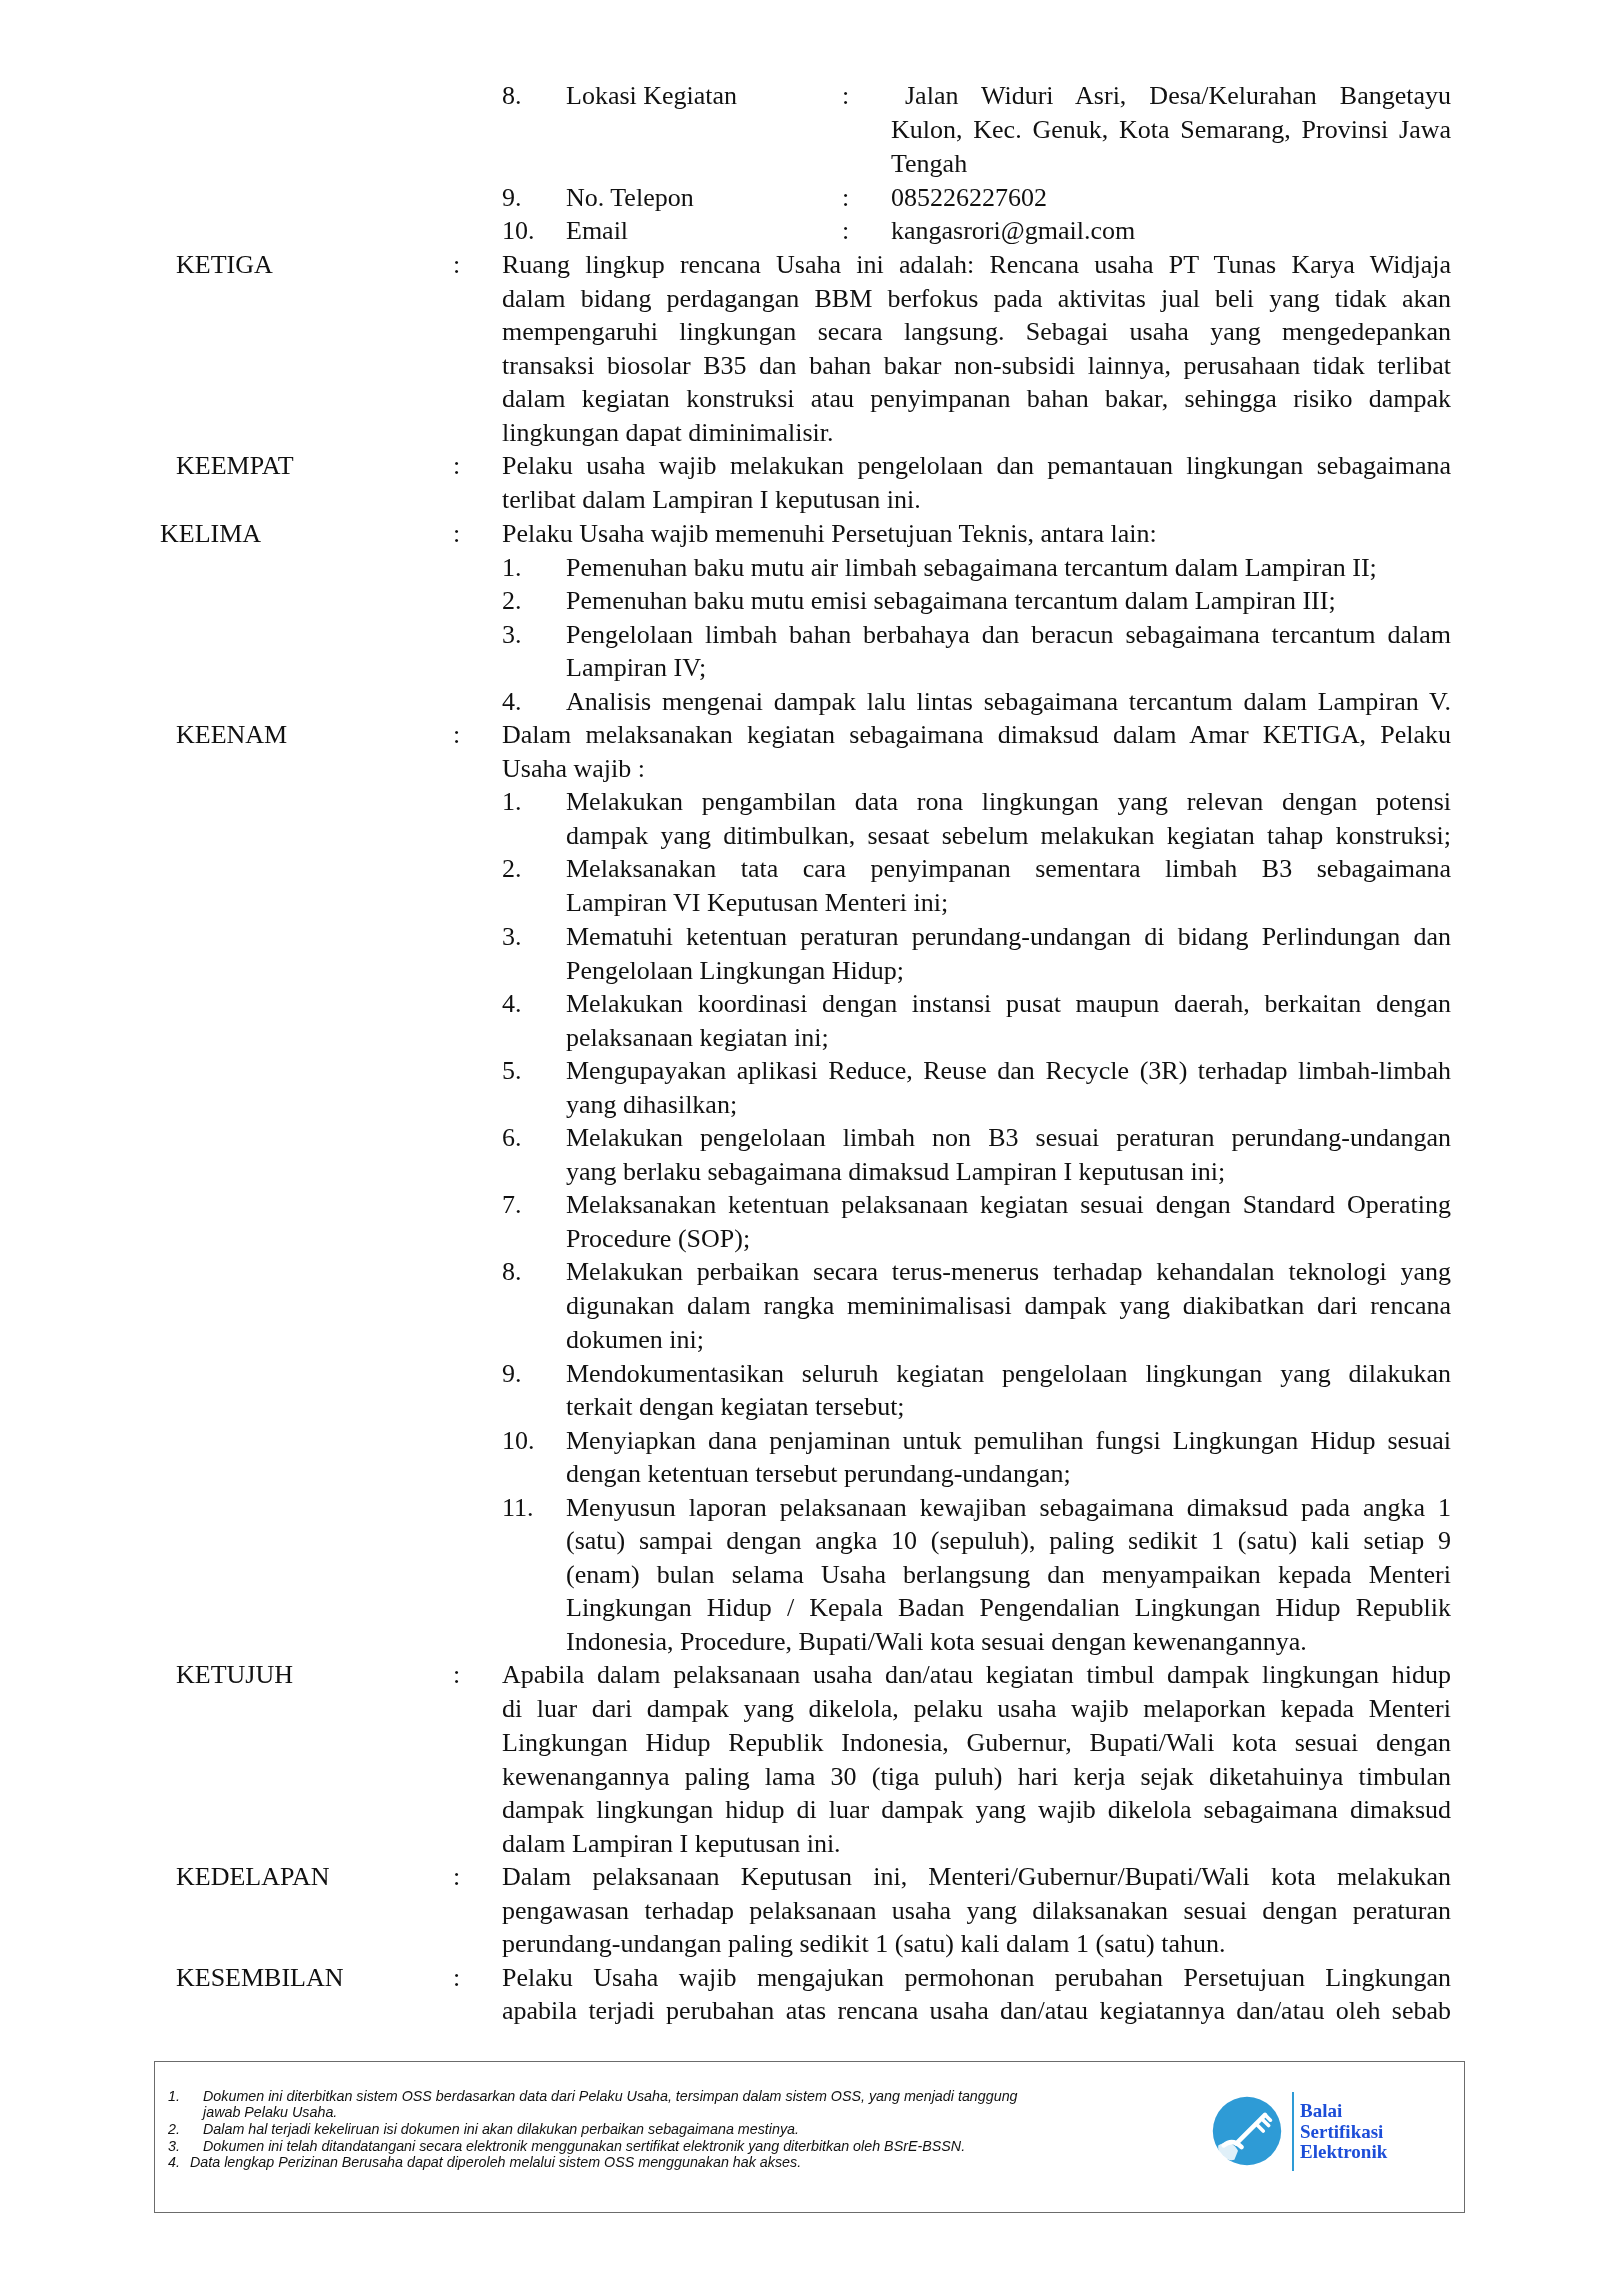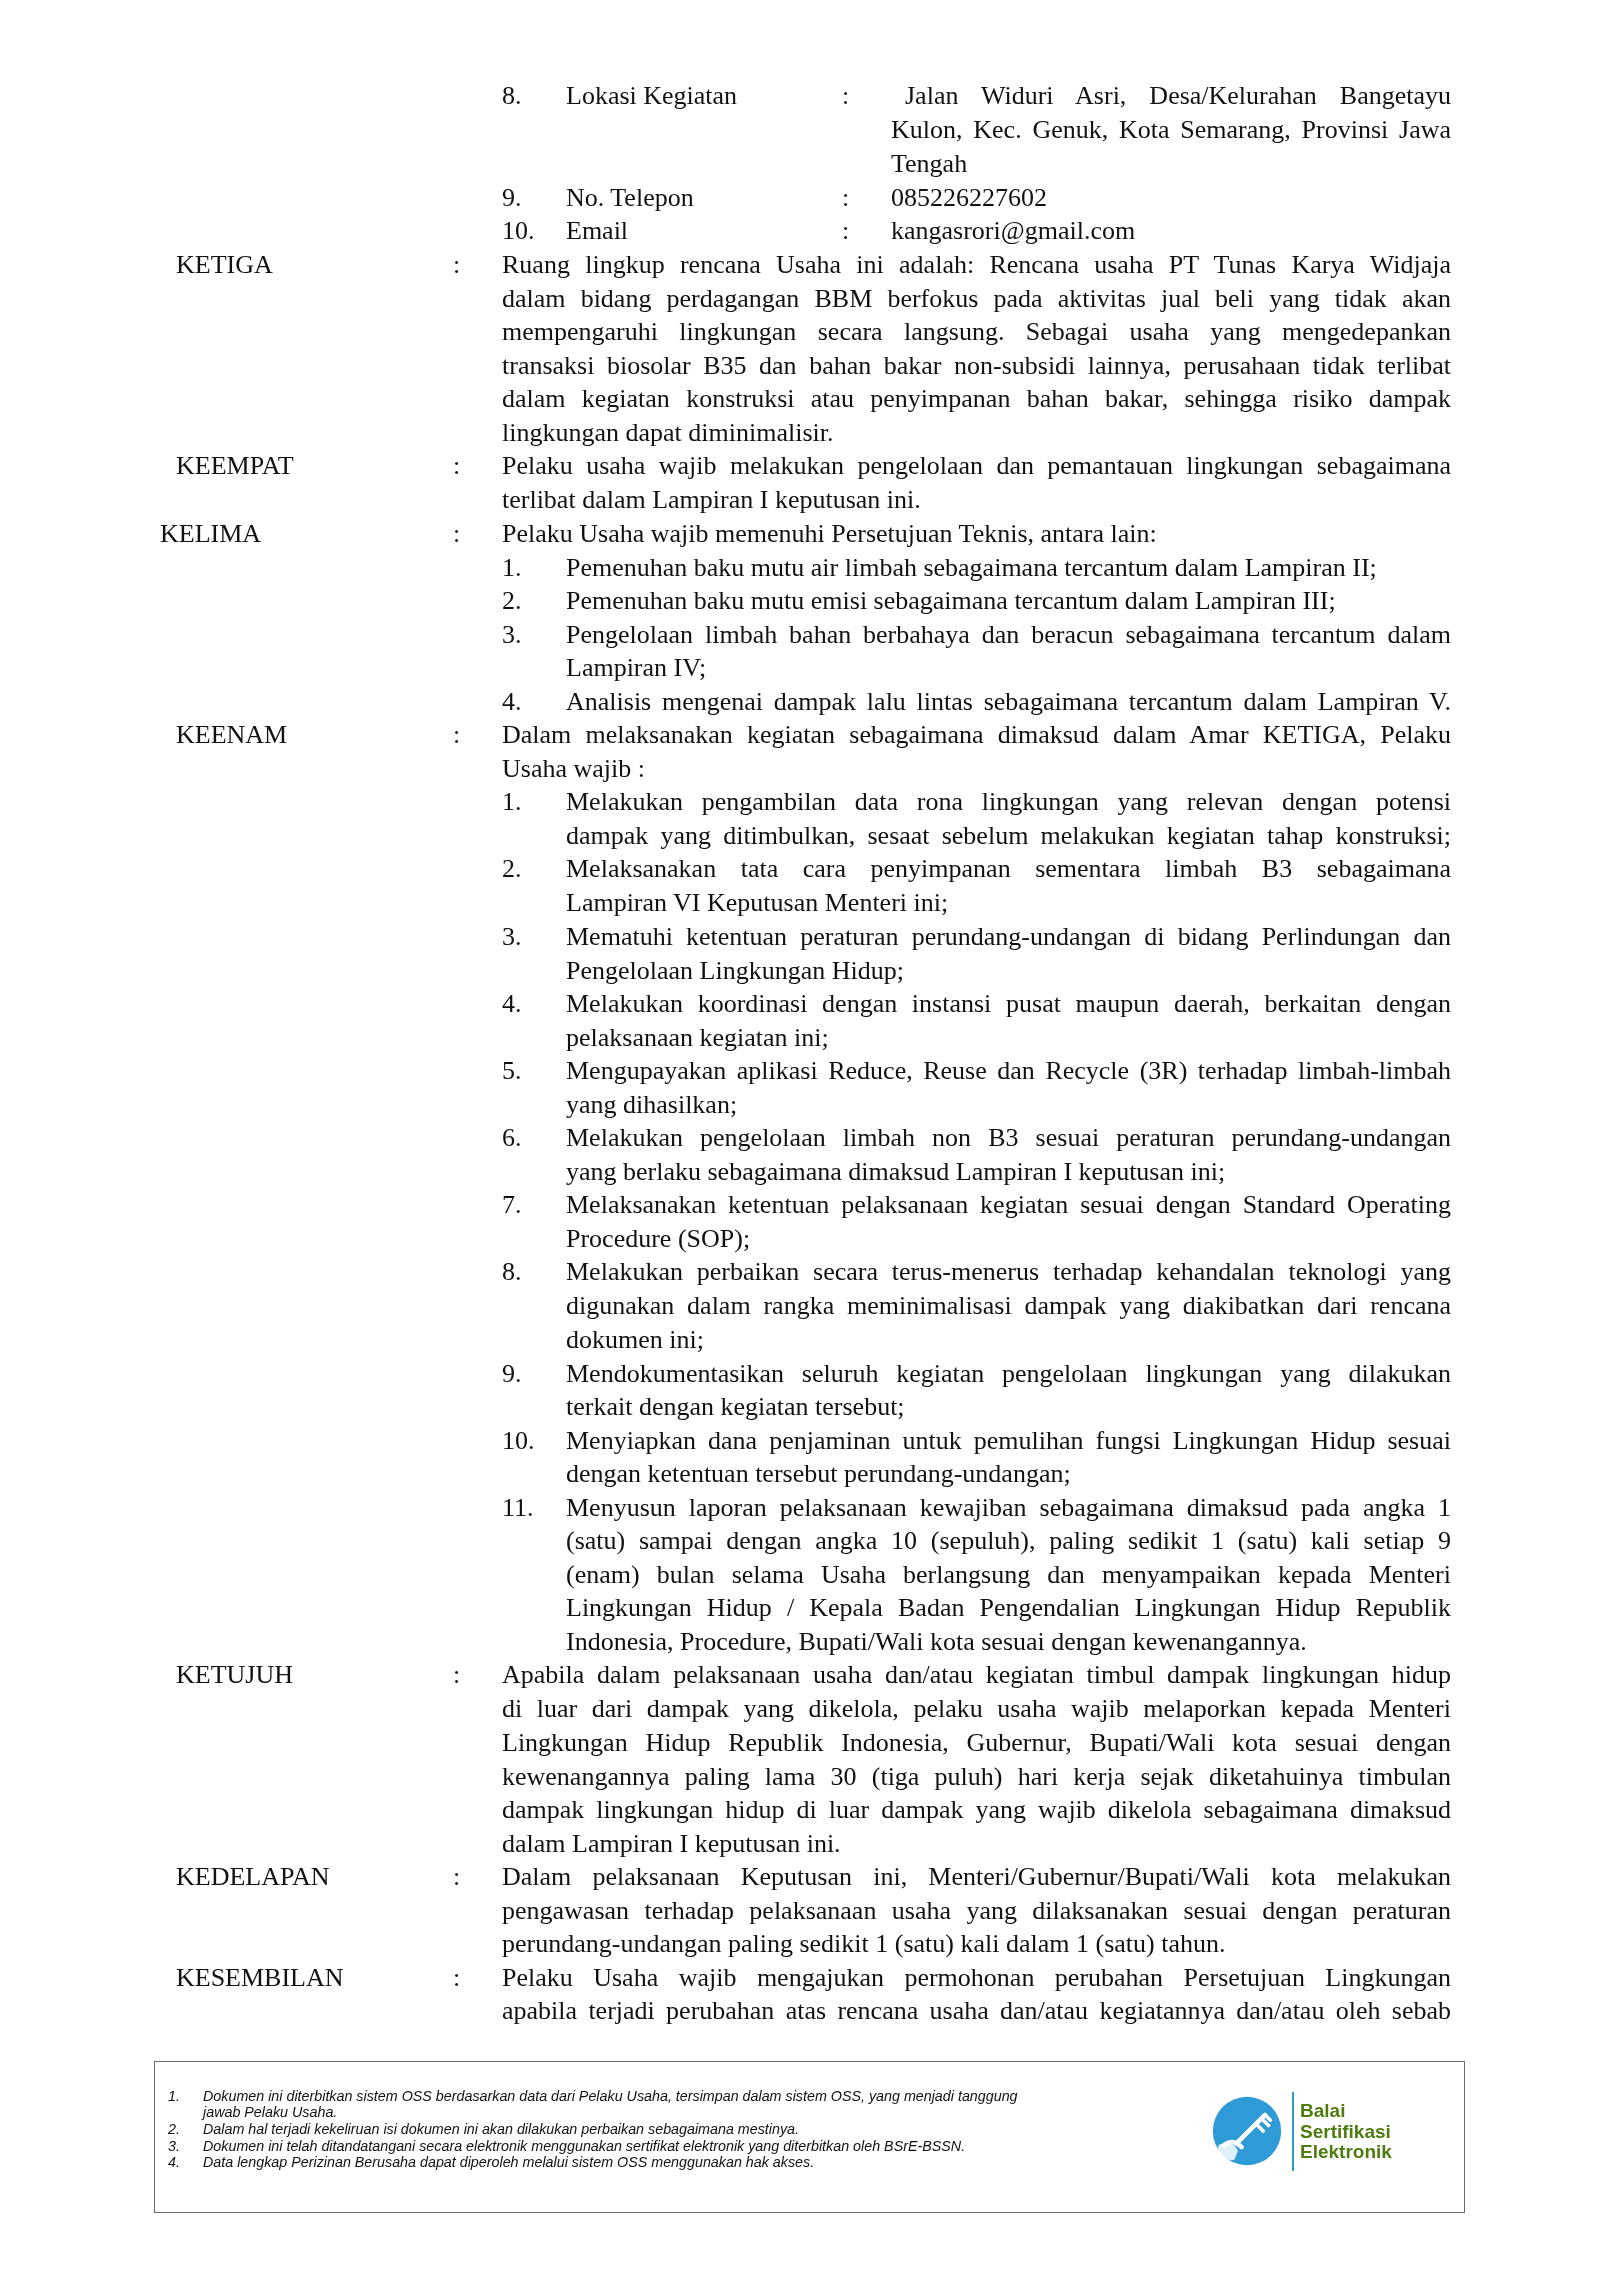--- a/index.html
+++ b/index.html
@@ -5,22 +5,22 @@
   html, body { margin: 0; padding: 0; background: #ffffff; }
   body { width: 1622px; height: 2293px; position: relative; overflow: hidden; }
   .doc { position: absolute; left: 0; top: 0; width: 1622px; height: 2293px;
          font-family: "Liberation Serif", "DejaVu Serif", serif; color: #111; font-size: 26px; }
   .ln { position: absolute; white-space: nowrap; line-height: 30px; height: 30px; }
   .just { text-align: justify; text-align-last: justify; white-space: normal; overflow: hidden; }
   .footer-box { position: absolute; left: 154px; top: 2061px; width: 1311px; height: 152px;
                 border: 1.8px solid #6b6b6b; box-sizing: border-box; }
   .fn { position: absolute; font-family: "Liberation Sans", "DejaVu Sans", sans-serif;
         font-style: italic; font-size: 14.3px; color: #111; white-space: nowrap; line-height: 17px; }
-  .logo-text { position: absolute; font-family: Liberation Sans, sans-serif;
-               font-weight: bold; font-size: 19px; color: #4d7c0f; line-height: 20.6px; white-space: nowrap; }
+  .logo-text { position: absolute; font-family: Liberation Serif, serif;
+               font-weight: bold; font-size: 19px; color: #1d4ed8; line-height: 20.6px; white-space: nowrap; }
 </style>
 </head>
 <body>
 
 <div class="doc">
 
   <div>
     <span class="ln" style="left:502px;top:81px">8.</span>
     <span class="ln" style="left:566px;top:81px">Lokasi Kegiatan</span>
     <span class="ln" style="left:842px;top:81px">:</span>
@@ -166,21 +166,21 @@
     <span class="fn" style="left:203px;top:2088px">Dokumen ini diterbitkan sistem OSS berdasarkan data dari Pelaku Usaha, tersimpan dalam sistem OSS, yang menjadi tanggung</span>
     <span class="fn" style="left:203px;top:2104px">jawab Pelaku Usaha.</span>
 
     <span class="fn" style="left:168px;top:2121px">2.</span>
     <span class="fn" style="left:203px;top:2121px">Dalam hal terjadi kekeliruan isi dokumen ini akan dilakukan perbaikan sebagaimana mestinya.</span>
 
     <span class="fn" style="left:168px;top:2138px">3.</span>
     <span class="fn" style="left:203px;top:2138px">Dokumen ini telah ditandatangani secara elektronik menggunakan sertifikat elektronik yang diterbitkan oleh BSrE-BSSN.</span>
 
     <span class="fn" style="left:168px;top:2154px">4.</span>
-    <span class="fn" style="left:203px;top:2154px">Data lengkap Perizinan Berusaha dapat diperoleh melalui sistem OSS menggunakan hak akses.</span>
+    <span class="fn" style="left:190px;top:2154px">Data lengkap Perizinan Berusaha dapat diperoleh melalui sistem OSS menggunakan hak akses.</span>
   </div>
 
   <div>
     <svg style="position:absolute;left:1211px;top:2095px" width="72" height="72" viewBox="0 0 80 80">
       <circle cx="40" cy="40" r="38" fill="#2e9bd6"></circle>
       <path d="M8 56 C18 50 26 54 30 62 L26 72 C18 74 10 68 8 60 Z" fill="#ffffff" opacity="0.85"></path>
       <path d="M28 54 L60 22" stroke="#ffffff" stroke-width="5" stroke-linecap="round" fill="none"></path>
       <path d="M50 32 L58 40 M56 26 L64 34 M60 22 L66 28" stroke="#ffffff" stroke-width="4" stroke-linecap="round" fill="none"></path>
       <path d="M14 56 Q24 48 34 58" stroke="#ffffff" stroke-width="5" fill="none" stroke-linecap="round"></path>
     </svg>

